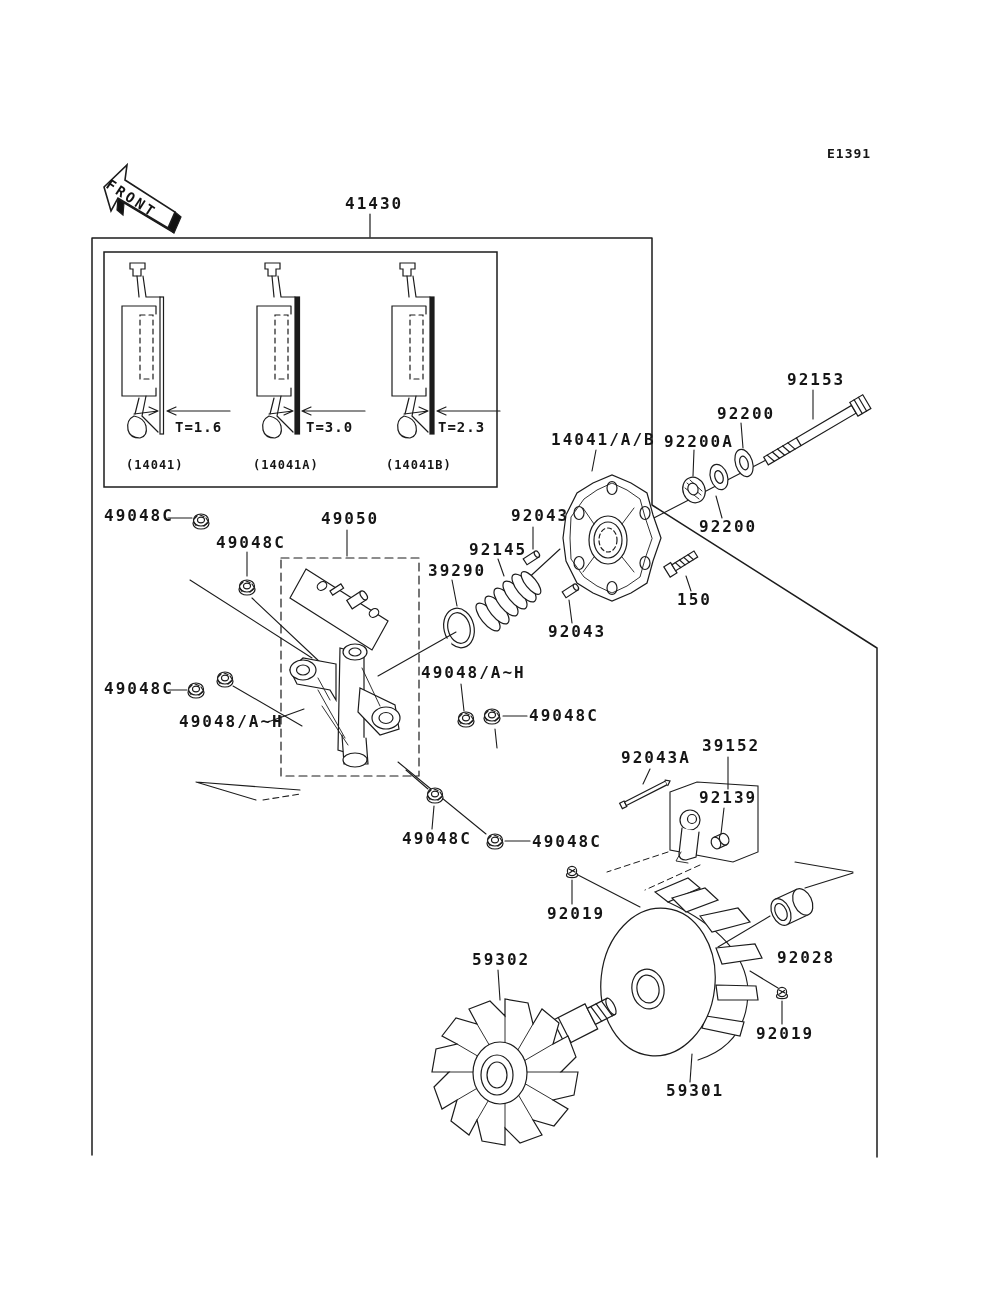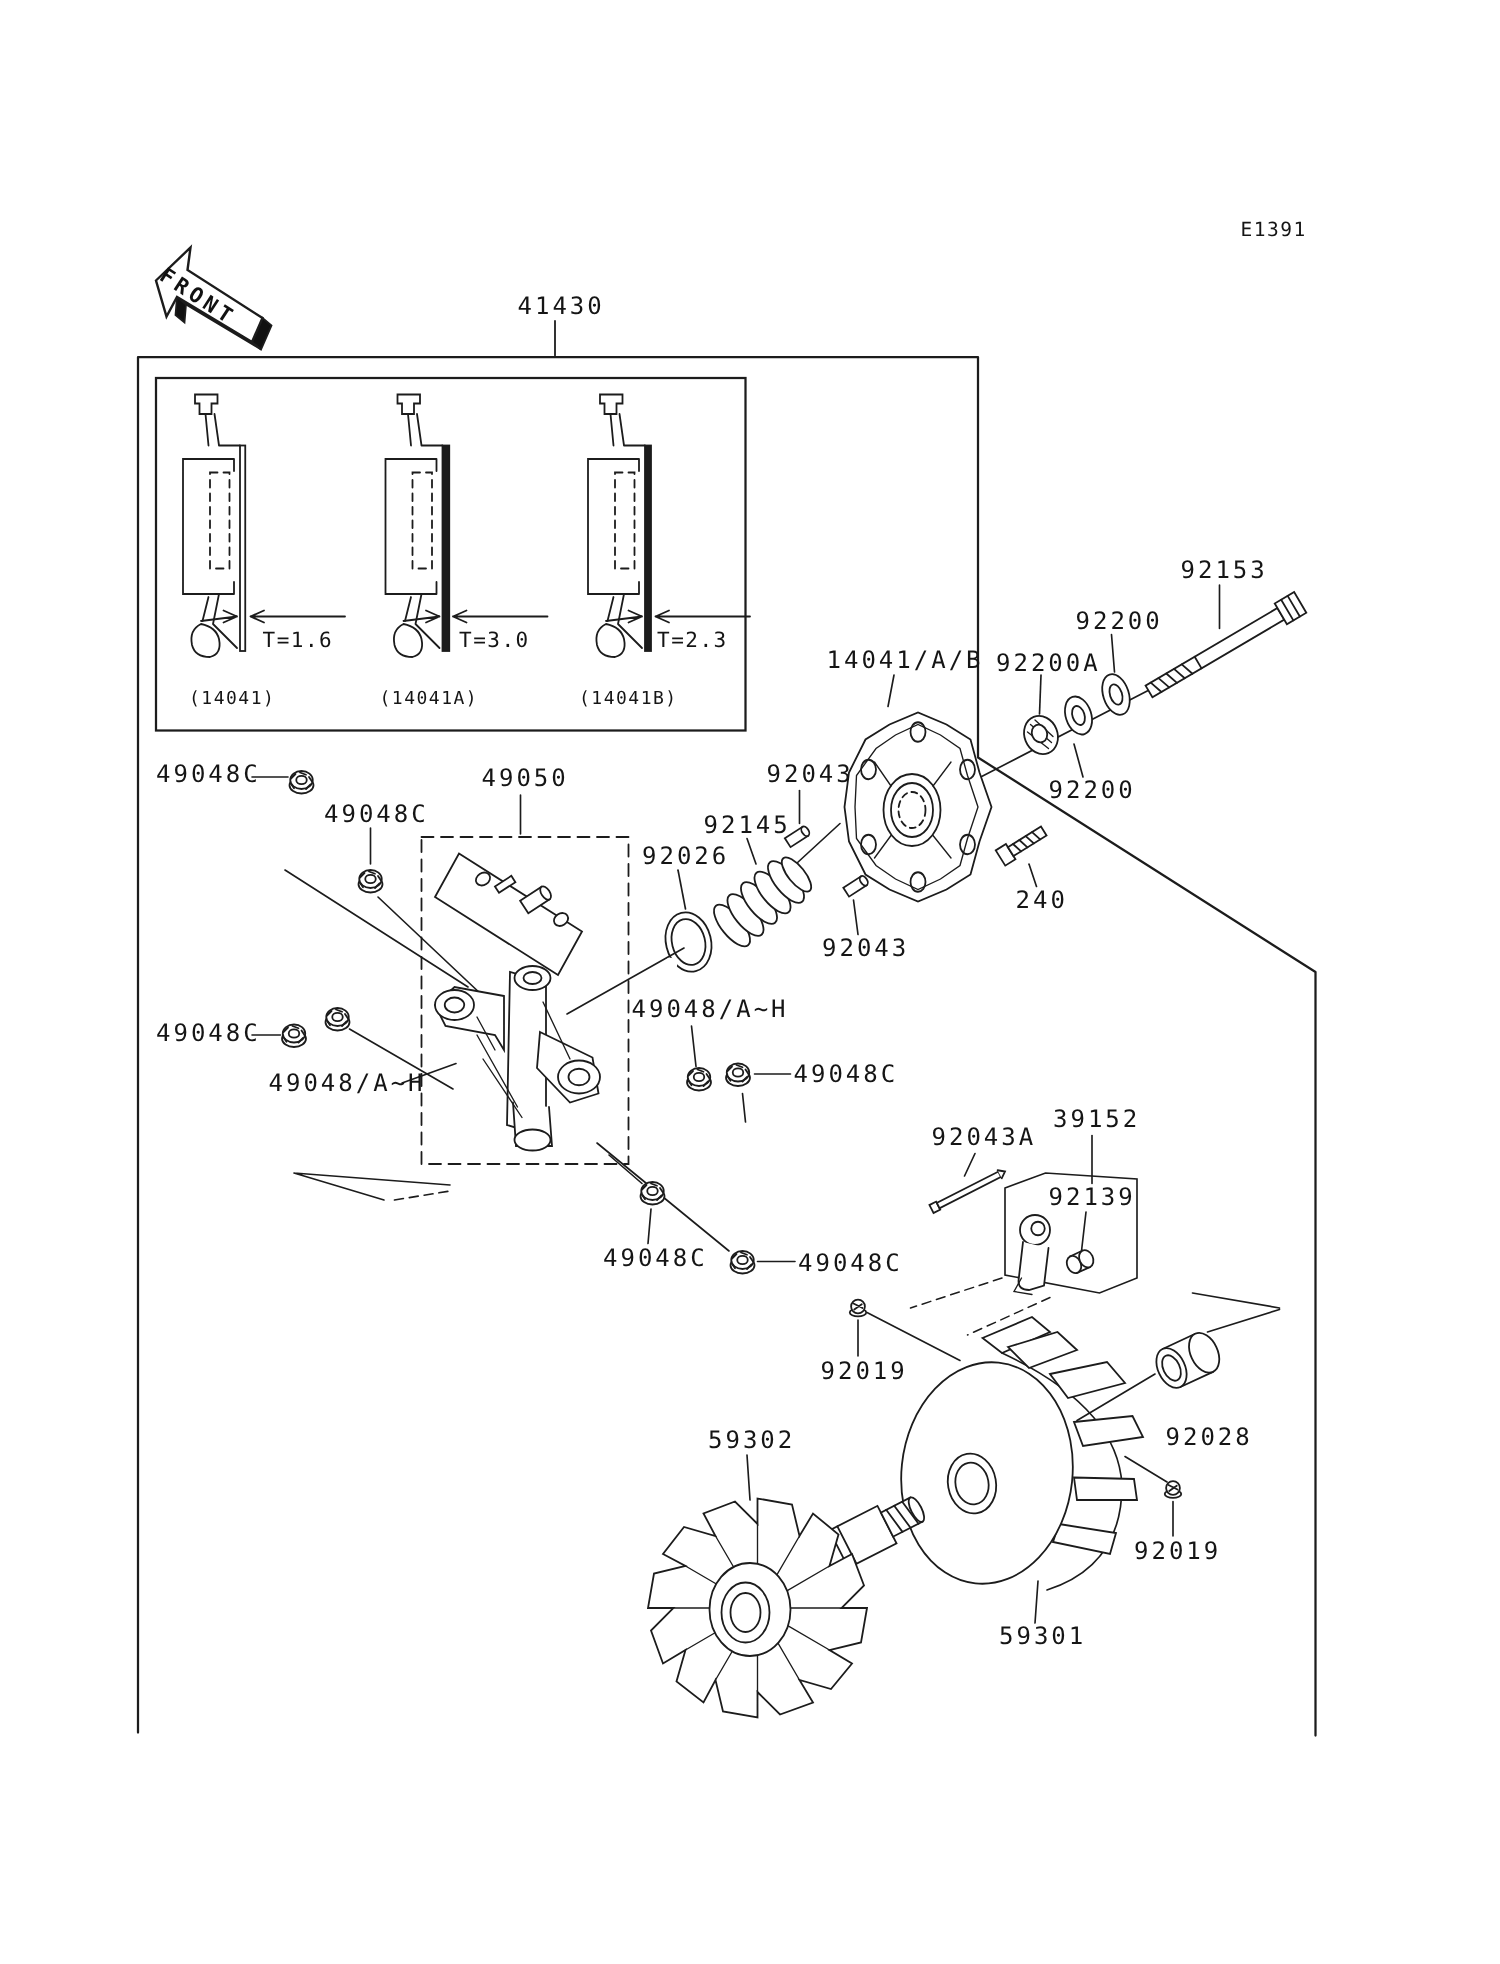--- a/index.html
+++ b/index.html
@@ -1,19 +1,19 @@
 <!DOCTYPE html>
 <html><head>
 <meta charset="utf-8">
 <style>
   html,body{margin:0;padding:0;background:#e8e8e8;}
   #stage{position:relative;width:1000px;height:1309px;background:#ffffff;margin:0 auto;
          font-family:"DejaVu Sans Mono","Liberation Mono",monospace;overflow:hidden;}
   #stage svg{position:absolute;left:0;top:0;}
-  .co{position:absolute;white-space:nowrap;color:#151515;font-weight:normal;
+  .co{position:absolute;white-space:nowrap;color:#151515;font-weight:bold;
       font-size:16px;letter-spacing:2px;line-height:1;}
   .co.sm{font-size:14px;letter-spacing:1px;}
   .co.ref{font-size:12px;letter-spacing:1px;}
   .co.code{font-size:13px;letter-spacing:1px;}
   .front-txt{position:absolute;left:112px;top:176px;width:90px;color:#111;
       font-weight:bold;font-size:14px;letter-spacing:3px;
       transform:rotate(33deg);transform-origin:0 0;}
 </style>
 </head>
 <body>
@@ -289,26 +289,26 @@
 <div class="co sm" style="left:438px;top:420px">T=2.3</div>
 <div class="co ref" style="left:126px;top:459px">(14041)</div>
 <div class="co ref" style="left:253px;top:459px">(14041A)</div>
 <div class="co ref" style="left:386px;top:459px">(14041B)</div>
 
 <div class="co" style="left:787px;top:372px">92153</div>
 <div class="co" style="left:717px;top:406px">92200</div>
 <div class="co" style="left:664px;top:434px">92200A</div>
 <div class="co" style="left:551px;top:432px">14041/A/B</div>
 <div class="co" style="left:699px;top:519px">92200</div>
-<div class="co" style="left:677px;top:592px">240</div>
+<div class="co" style="left:677px;top:592px">150</div>
 
 <div class="co" style="left:511px;top:508px">92043</div>
 <div class="co" style="left:548px;top:624px">92043</div>
 <div class="co" style="left:469px;top:542px">92145</div>
-<div class="co" style="left:428px;top:563px">92026</div>
+<div class="co" style="left:428px;top:563px">39290</div>
 <div class="co" style="left:321px;top:511px">49050</div>
 
 <div class="co" style="left:104px;top:508px">49048C</div>
 <div class="co" style="left:216px;top:535px">49048C</div>
 <div class="co" style="left:104px;top:681px">49048C</div>
 <div class="co" style="left:179px;top:714px">49048/A~H</div>
 <div class="co" style="left:421px;top:665px">49048/A~H</div>
 <div class="co" style="left:529px;top:708px">49048C</div>
 <div class="co" style="left:402px;top:831px">49048C</div>
 <div class="co" style="left:532px;top:834px">49048C</div>

